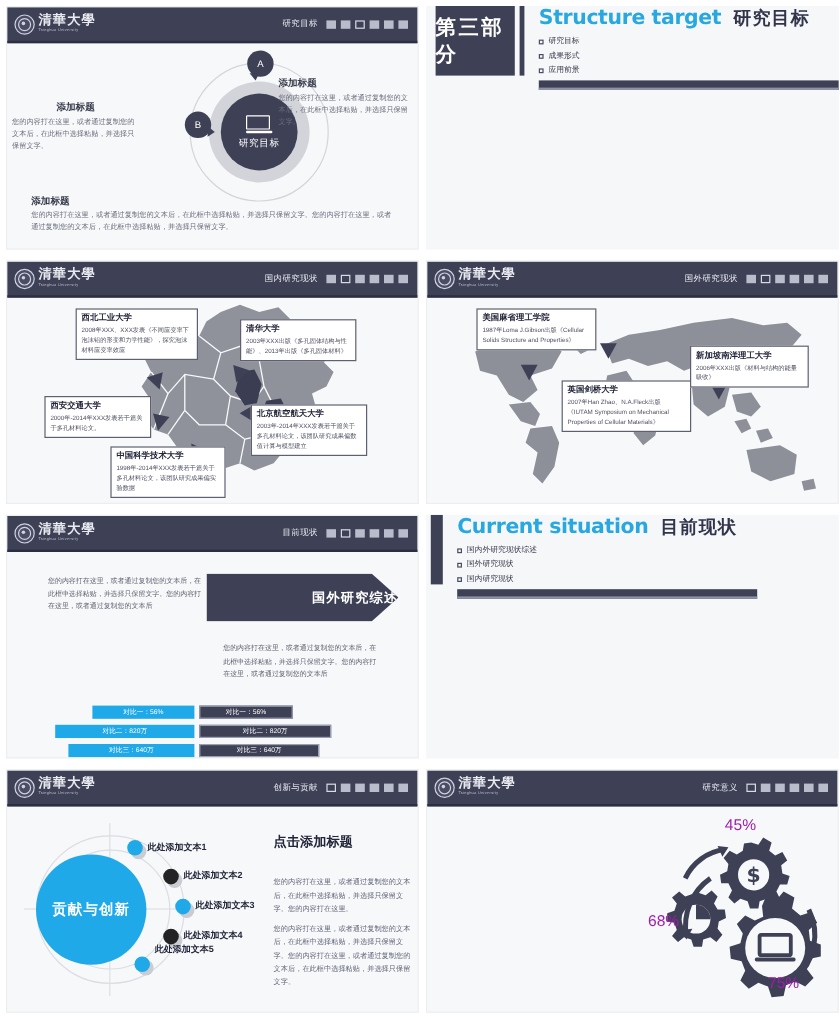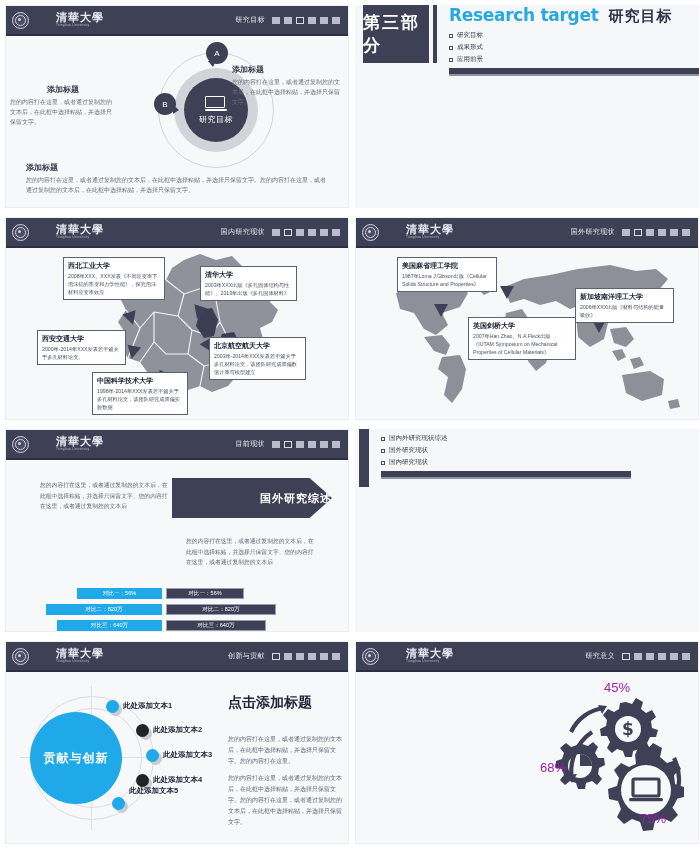--- a/index.html
+++ b/index.html
@@ -43,21 +43,21 @@
   .seal:before{
     content:""; position:absolute; left:2.2px; top:2.2px;
     width:9px;height:9px;border-radius:50%;
     border:1px solid #cfd2e0;
   }
   .seal:after{
     content:""; position:absolute; left:5.3px; top:5.3px;
     width:3px;height:3px;border-radius:50%;
     background:#cfd2e0;
   }
-  .lg-txt{ line-height:1;margin-left:24px; }
+  .lg-txt{ line-height:1; }
   .lg-cn{
     font-size:11px; color:#e9eaf0; font-weight:700;
     font-family:"Liberation Serif","DejaVu Serif",serif;
     letter-spacing:1px;
     display:block;
   }
   .lg-en{
     font-size:3.2px; color:#b9bccb; letter-spacing:.3px;
     display:block; margin-top:1px;
   }
@@ -207,21 +207,21 @@
   }
   .c-core span{ font-size:12px;color:#fff;font-weight:700;letter-spacing:1px; }
   .cross-v{ position:absolute;left:85px;top:14px;width:1px;height:144px;background:#dcdfe4; }
   .cross-h{ position:absolute;left:14px;top:85px;width:144px;height:1px;background:#dcdfe4; }
   .dot{ position:absolute;width:13px;height:13px;border-radius:50%;z-index:3; }
   .dot.bl{ background:#20a9e8; }
   .dot.dk{ background:#232325; }
   .dot-sh{ position:absolute;width:13px;height:13px;border-radius:50%;background:#c9ccd2;z-index:2; }
   .dot-lbl{ position:absolute;font-size:7.5px;color:#23263a;font-weight:700;z-index:3; }
   .c-right{ position:absolute;left:222px;top:22px;width:118px; }
-  .c-right .h{ font-size:14px;color:#23263a;font-weight:700;margin-bottom:22px; }
+  .c-right .h{ font-size:11px;color:#23263a;font-weight:700;margin-bottom:22px; }
   .c-right .p{ font-size:6px;color:#62657a;line-height:1.8;margin-bottom:7px; }
 
   
   .gbody{ position:relative;height:173px; }
   .g-left{ position:absolute;left:22px;top:18px;width:150px; }
   .g-left .h{ font-size:8px;color:#23263a;font-weight:700;margin-bottom:4px; }
   .g-left .p{ font-size:6px;color:#62657a;line-height:1.8;margin-bottom:9px; }
   .g-pct{ position:absolute;font-size:13px;color:#a21caf;font-weight:400; }
 </style>
 </head>
@@ -282,21 +282,21 @@
   </div>
 
   <div class="slide plain">
     <div class="sec">
       <div class="sec-badge">
         <span>第三部分</span>
       </div>
       <div class="sec-bar"></div>
       <div class="sec-right">
         <div class="sec-h">
-          <div class="sec-en">Research target</div>
+          <div class="sec-en">Structure target</div>
           <div class="sec-cn">研究目标</div>
         </div>
         <div class="sec-list">
           <div class="sec-li">
             <i class="sq-o"></i>
             <span>研究目标</span>
           </div>
           <div class="sec-li">
             <i class="sq-o"></i>
             <span>成果形式</span>
@@ -499,20 +499,24 @@
             </div>
         </div>
       </div>
     </div>
   </div>
 
   <div class="slide plain">
     <div class="sec">
       <div class="sec-bar"></div>
       <div class="sec-right">
+        <div class="sec-h">
+          <div class="sec-en">Current situation</div>
+          <div class="sec-cn">目前现状</div>
+        </div>
         <div class="sec-list">
           <div class="sec-li">
             <i class="sq-o"></i>
             <span>国内外研究现状综述</span>
           </div>
           <div class="sec-li">
             <i class="sq-o"></i>
             <span>国外研究现状</span>
           </div>
           <div class="sec-li">

